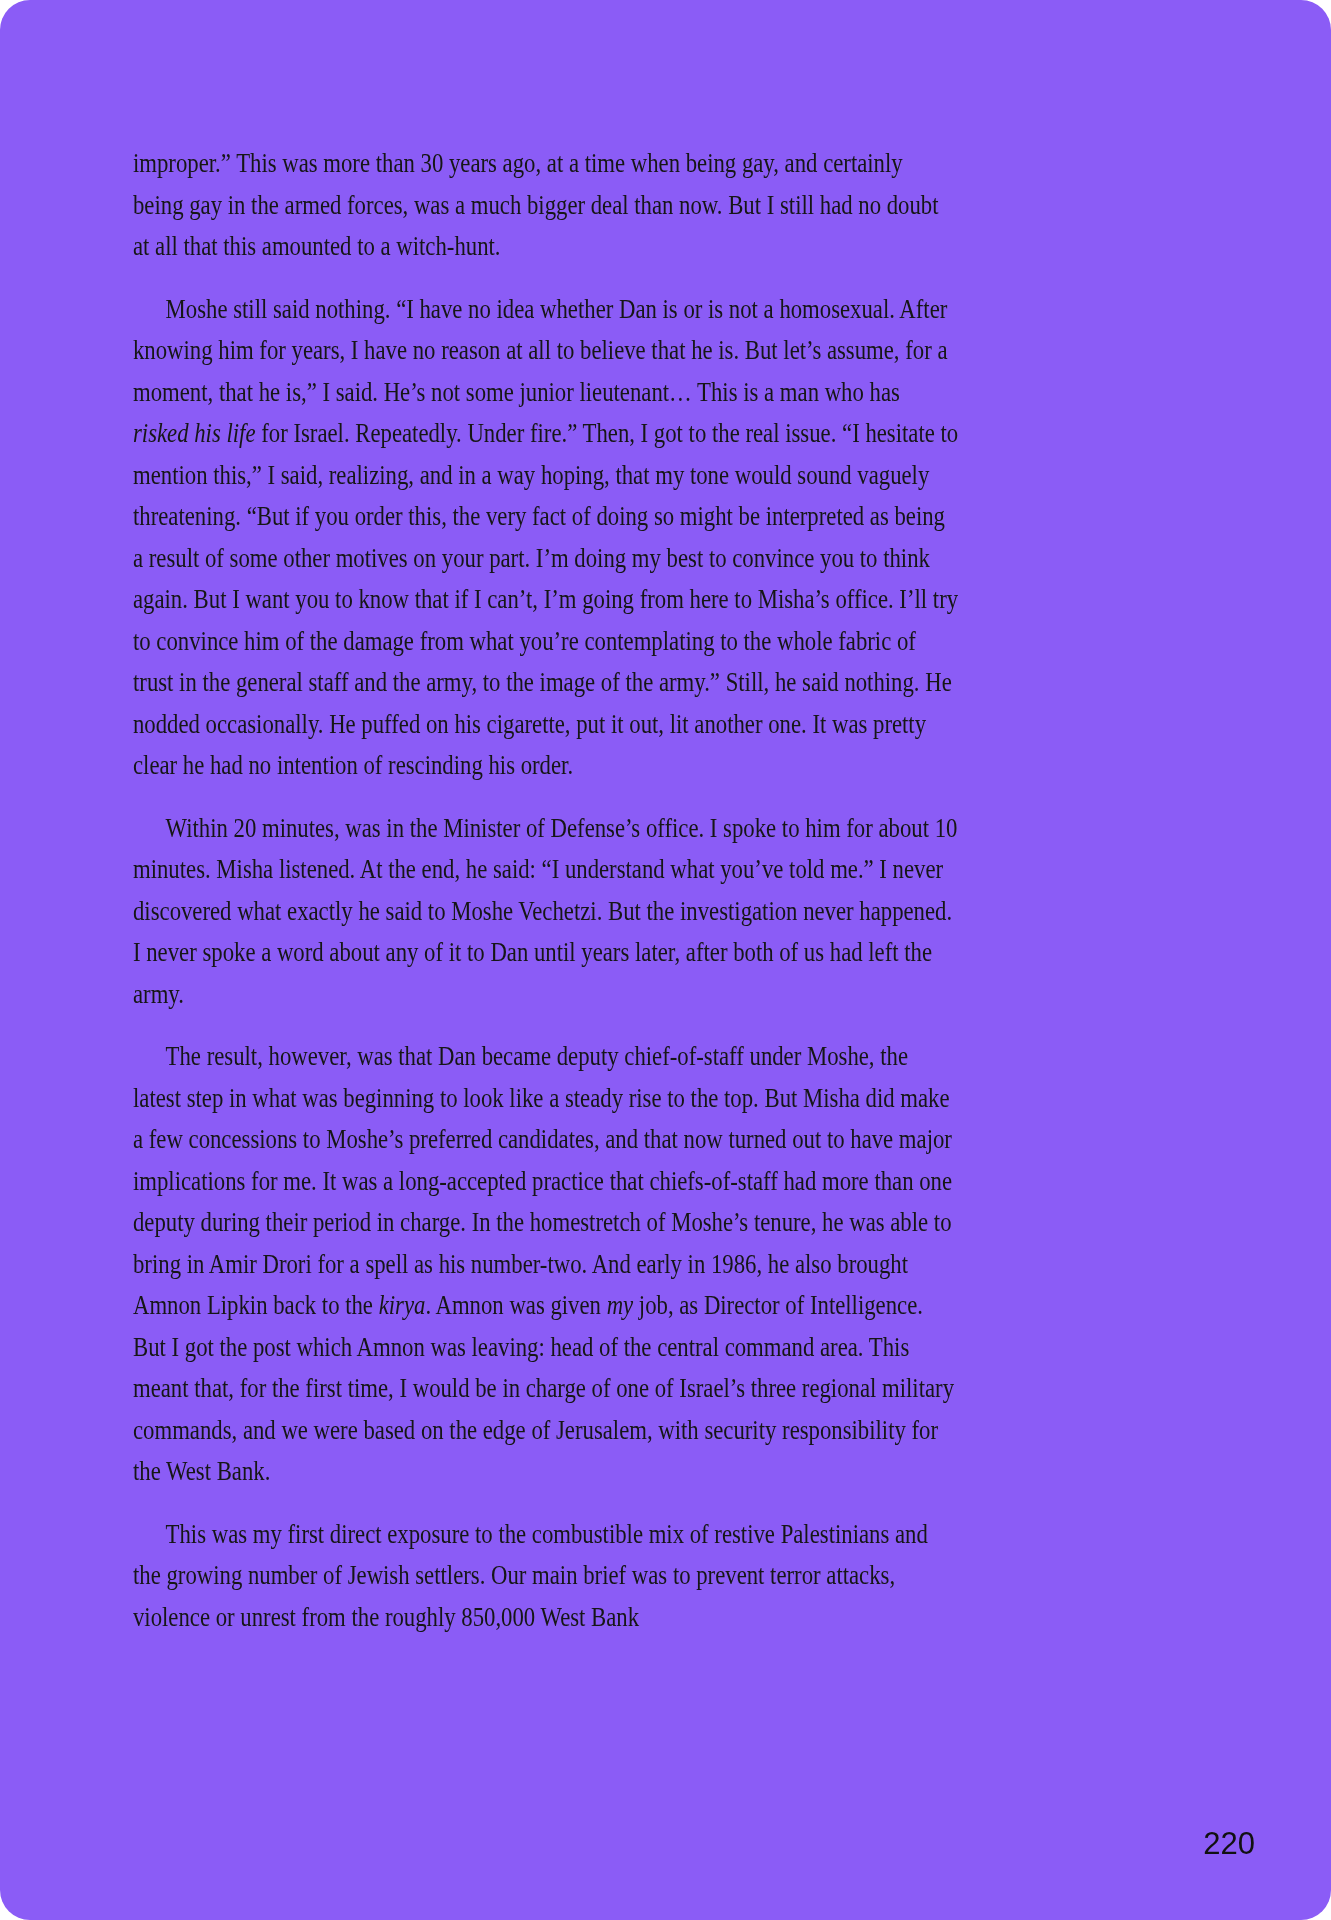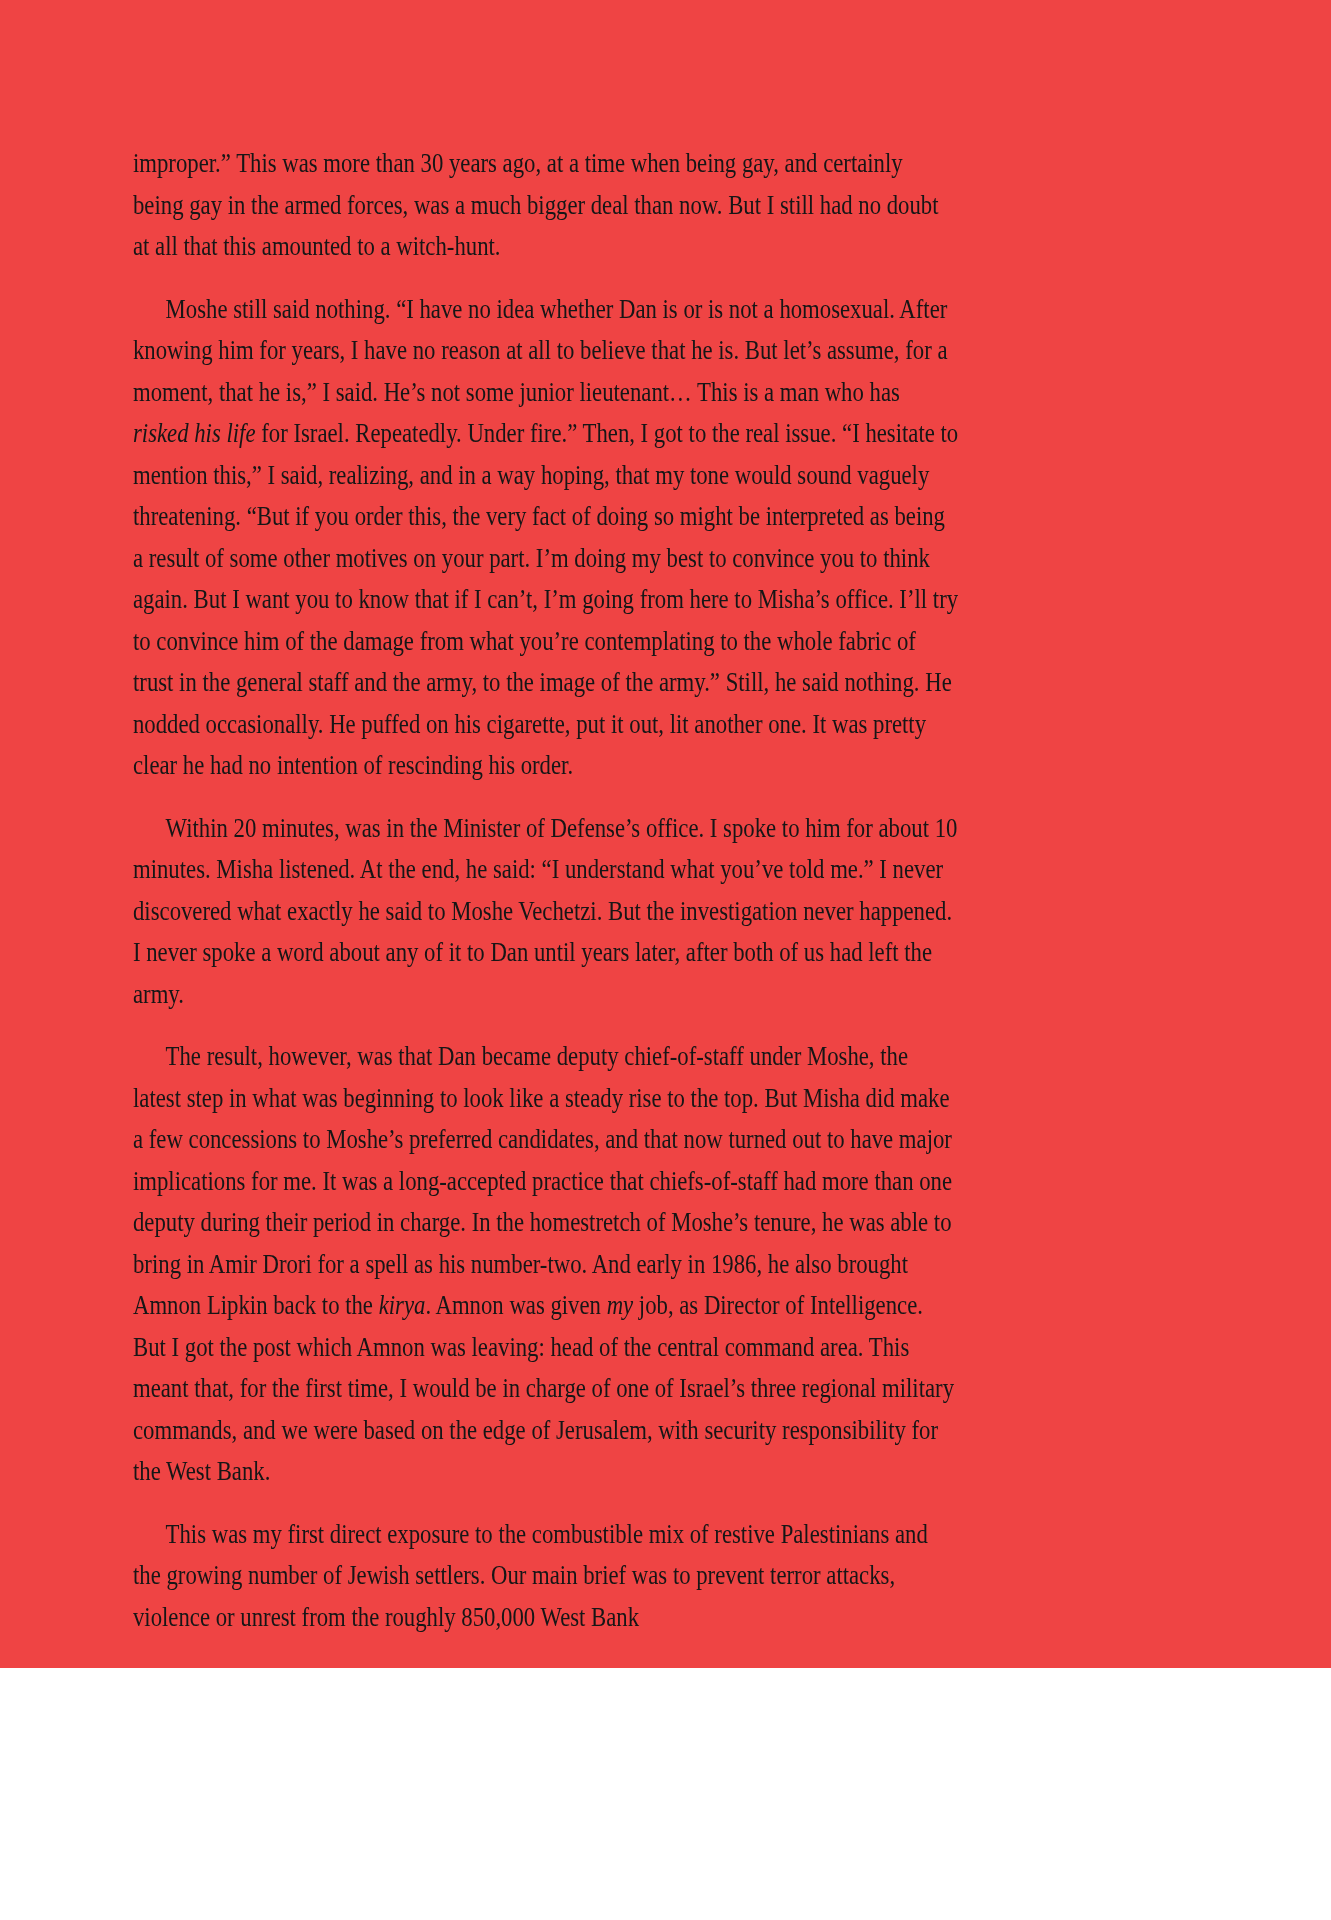--- a/index.html
+++ b/index.html
@@ -3,25 +3,26 @@
 <meta charset="utf-8">
 <style>
   html, body {
     margin: 0;
     padding: 0;
     background: #ffffff;
   }
   .page {
     position: relative;
     width: 1331px;
-    height: 1668px;
-    background: #ef4444;
+    height: 1920px;
+    background: #8b5cf6;
     overflow: hidden;
     font-family: "Liberation Serif", "DejaVu Serif", serif;
     color: #161616;
+    border-radius: 30px;
   }
   .text-block {
     position: absolute;
     left: 133px;
     top: 143px;
     width: 962px;
     transform: scaleX(0.858);
     transform-origin: left top;
     font-size: 26.5px;
     line-height: 41.5px;

